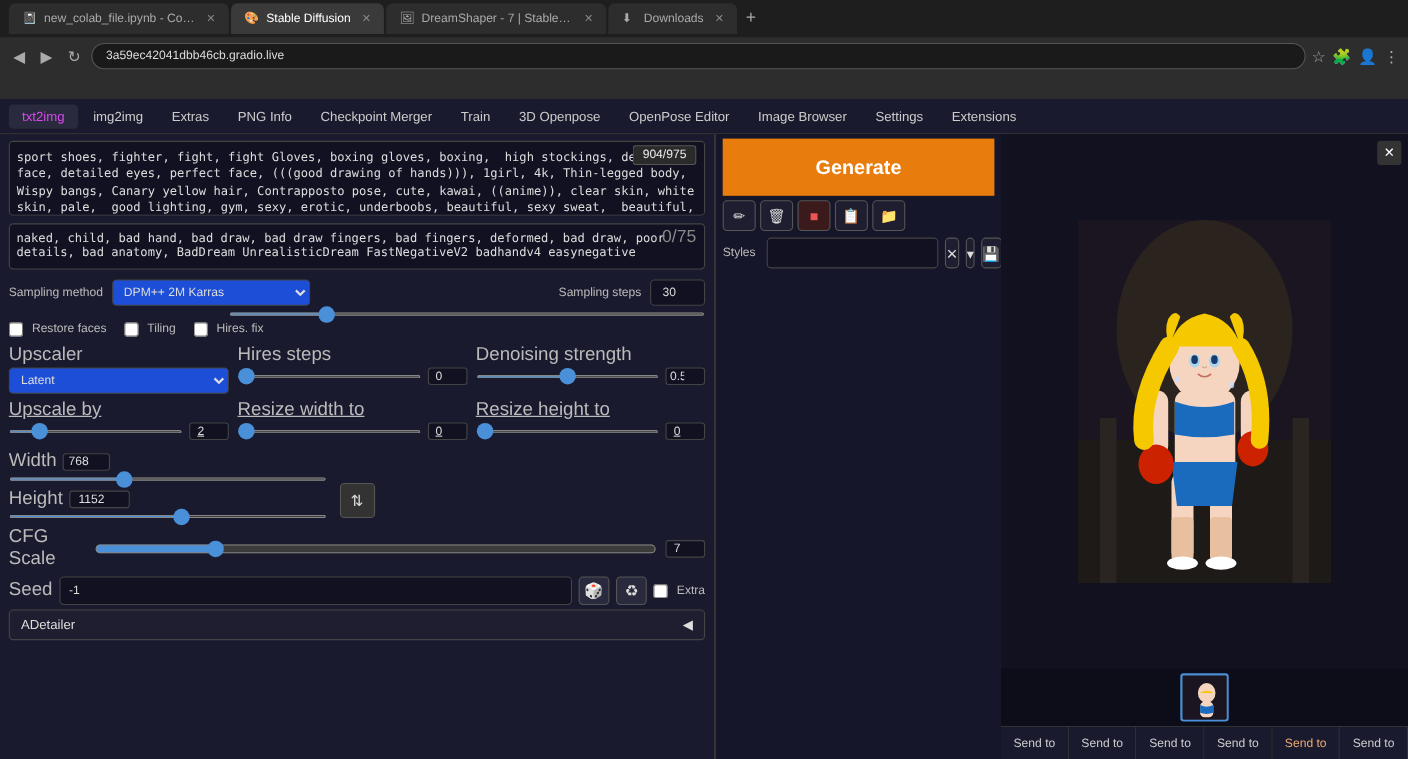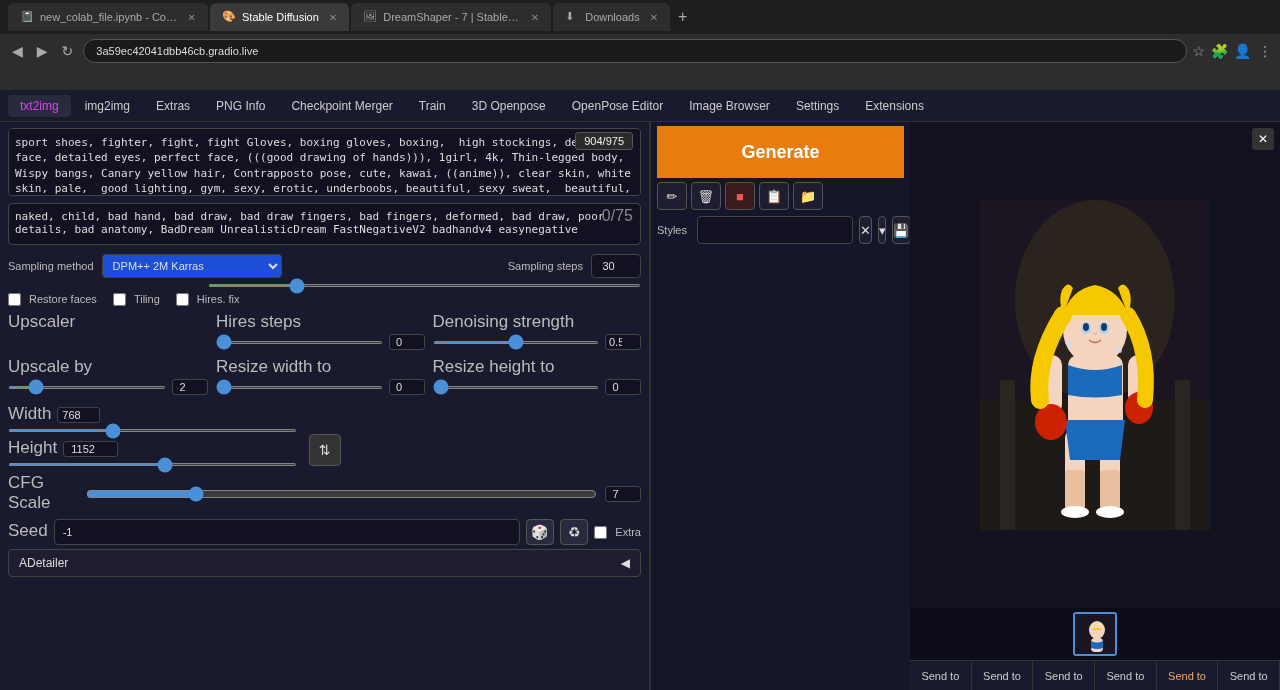--- a/index.html
+++ b/index.html
@@ -537,38 +537,41 @@
       </label>
       <label class="checkbox-label">
         <input type="checkbox" style="">
         <span>Hires. fix</span>
       </label>
     </div>
 
     <div style="display:grid; grid-template-columns: 200px 1fr 1fr; gap:8px; margin-bottom:4px;">
       <div>
         <div class="section-label">Upscaler</div>
+        <select class="select-input" style="width:100%;">
+          <option>Latent</option>
+        </select>
       </div>
       <div>
         <div class="section-label">Hires steps</div>
         <div class="range-slider-row">
           <input type="range" min="0" max="150" value="0" class="slider-blue" style="">
           <input type="number" class="range-val" value="0" style="">
         </div>
       </div>
       <div>
         <div class="section-label">Denoising strength</div>
         <div class="range-slider-row">
           <input type="range" min="0" max="1" step="0.01" value="0.5" class="slider-blue" style="">
           <input type="number" class="range-val" value="0.5" step="0.01" style="">
         </div>
       </div>
     </div>
 
-    <div style="display:grid; grid-template-columns: 200px 1fr 1fr; gap:8px; margin-bottom:6px;">
+    <div style="display:grid; grid-template-columns: 200px 1fr 1fr; gap:8px; margin-bottom:6px;text-decoration:underline;">
       <div>
         <div class="section-label">Upscale by</div>
         <div class="range-slider-row">
           <input type="range" min="1" max="8" step="0.05" value="2" class="slider-blue" style="">
           <input type="number" class="range-val" value="2" style="">
         </div>
       </div>
       <div>
         <div class="section-label">Resize width to</div>
         <div class="range-slider-row">

